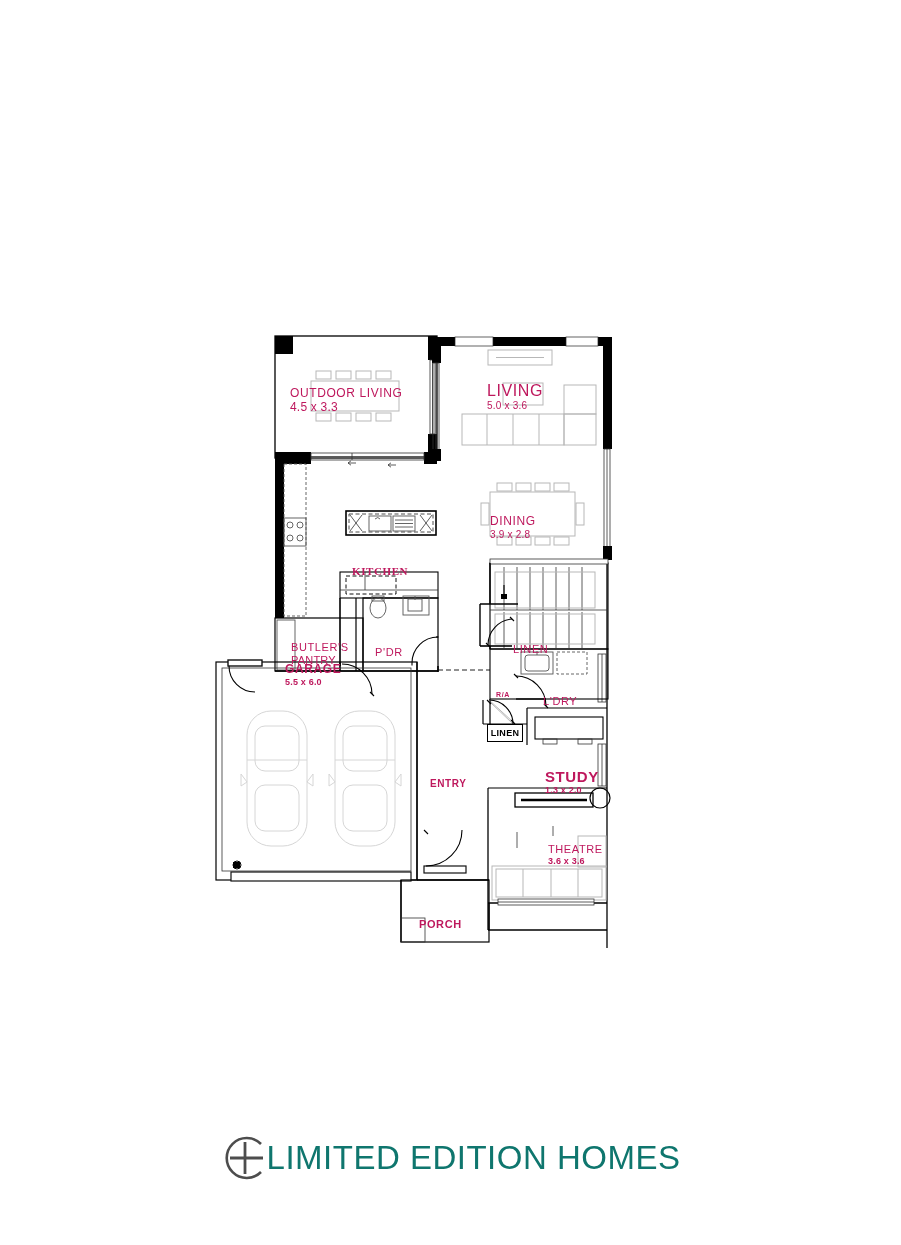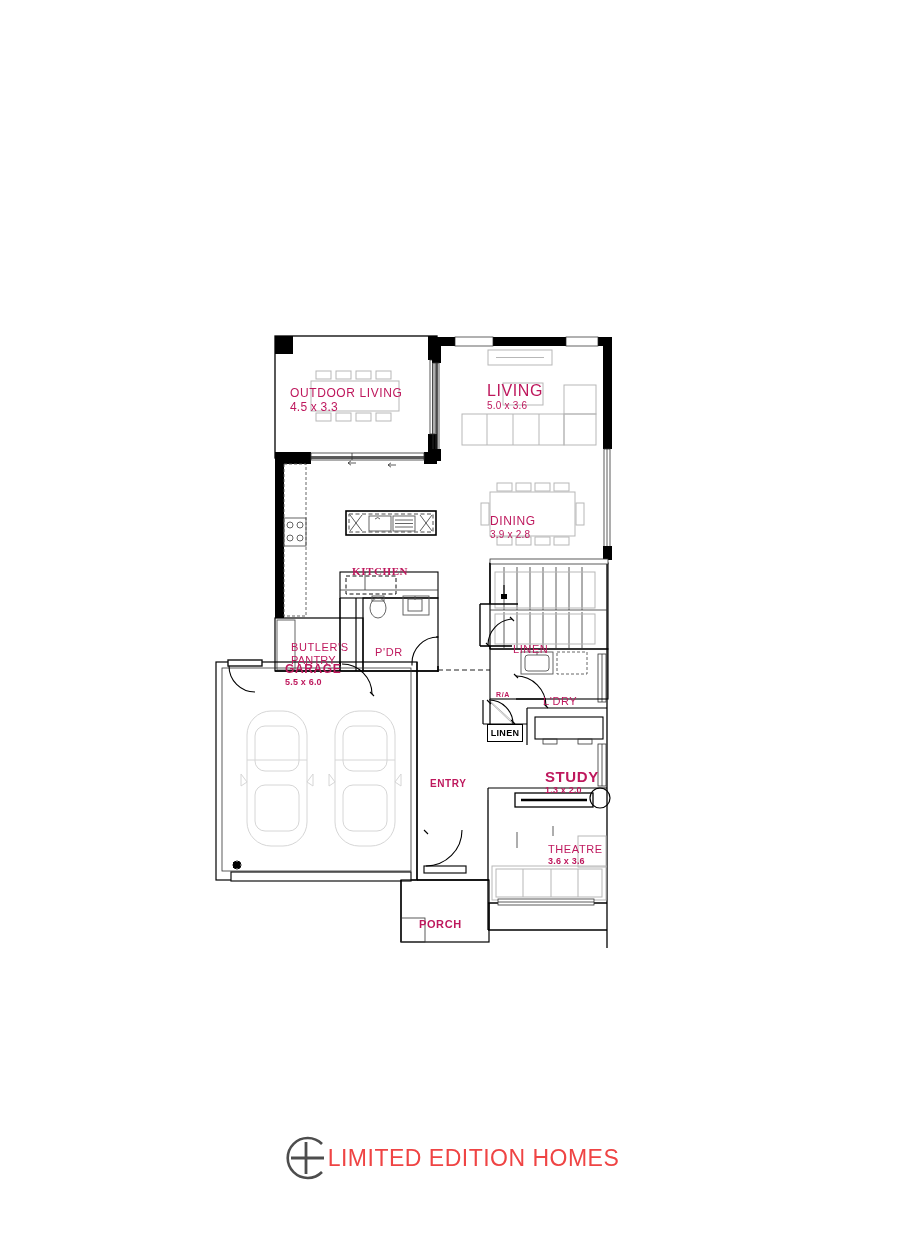--- a/index.html
+++ b/index.html
@@ -22,21 +22,21 @@
   .bold .rl-dim{font-weight:700;}
 
   .linen-box{position:absolute;border:1.6px solid #000;background:#fff;
              display:flex;align-items:center;justify-content:center;}
   .linen-box span{font-size:9px;font-weight:700;letter-spacing:.3px;text-align:right;}
 
   
   #footer-logo{position:absolute;left:0;top:1118px;width:901px;height:80px;
                display:flex;align-items:center;justify-content:center;gap:0px;}
   #logo-mark{width:48px;height:48px;flex:0 0 auto;}
-  #logo-word{font-size:23px;font-weight:400;letter-spacing:.5px;color:#ef4444;
+  #logo-word{font-size:33px;font-weight:400;letter-spacing:.5px;color:#0f766e;
              font-family:"Liberation Sans", sans-serif;margin-left:-2px;}
 </style>
 </head>
 <body>
 
 <svg id="plan-canvas" viewBox="0 0 901 1245" xmlns="http://www.w3.org/2000/svg">
   <defs>
     <style>
       .w  { stroke:#000; fill:none; }        /* wall line */
       .thin{ stroke:#333; fill:none; stroke-width:.8; }

